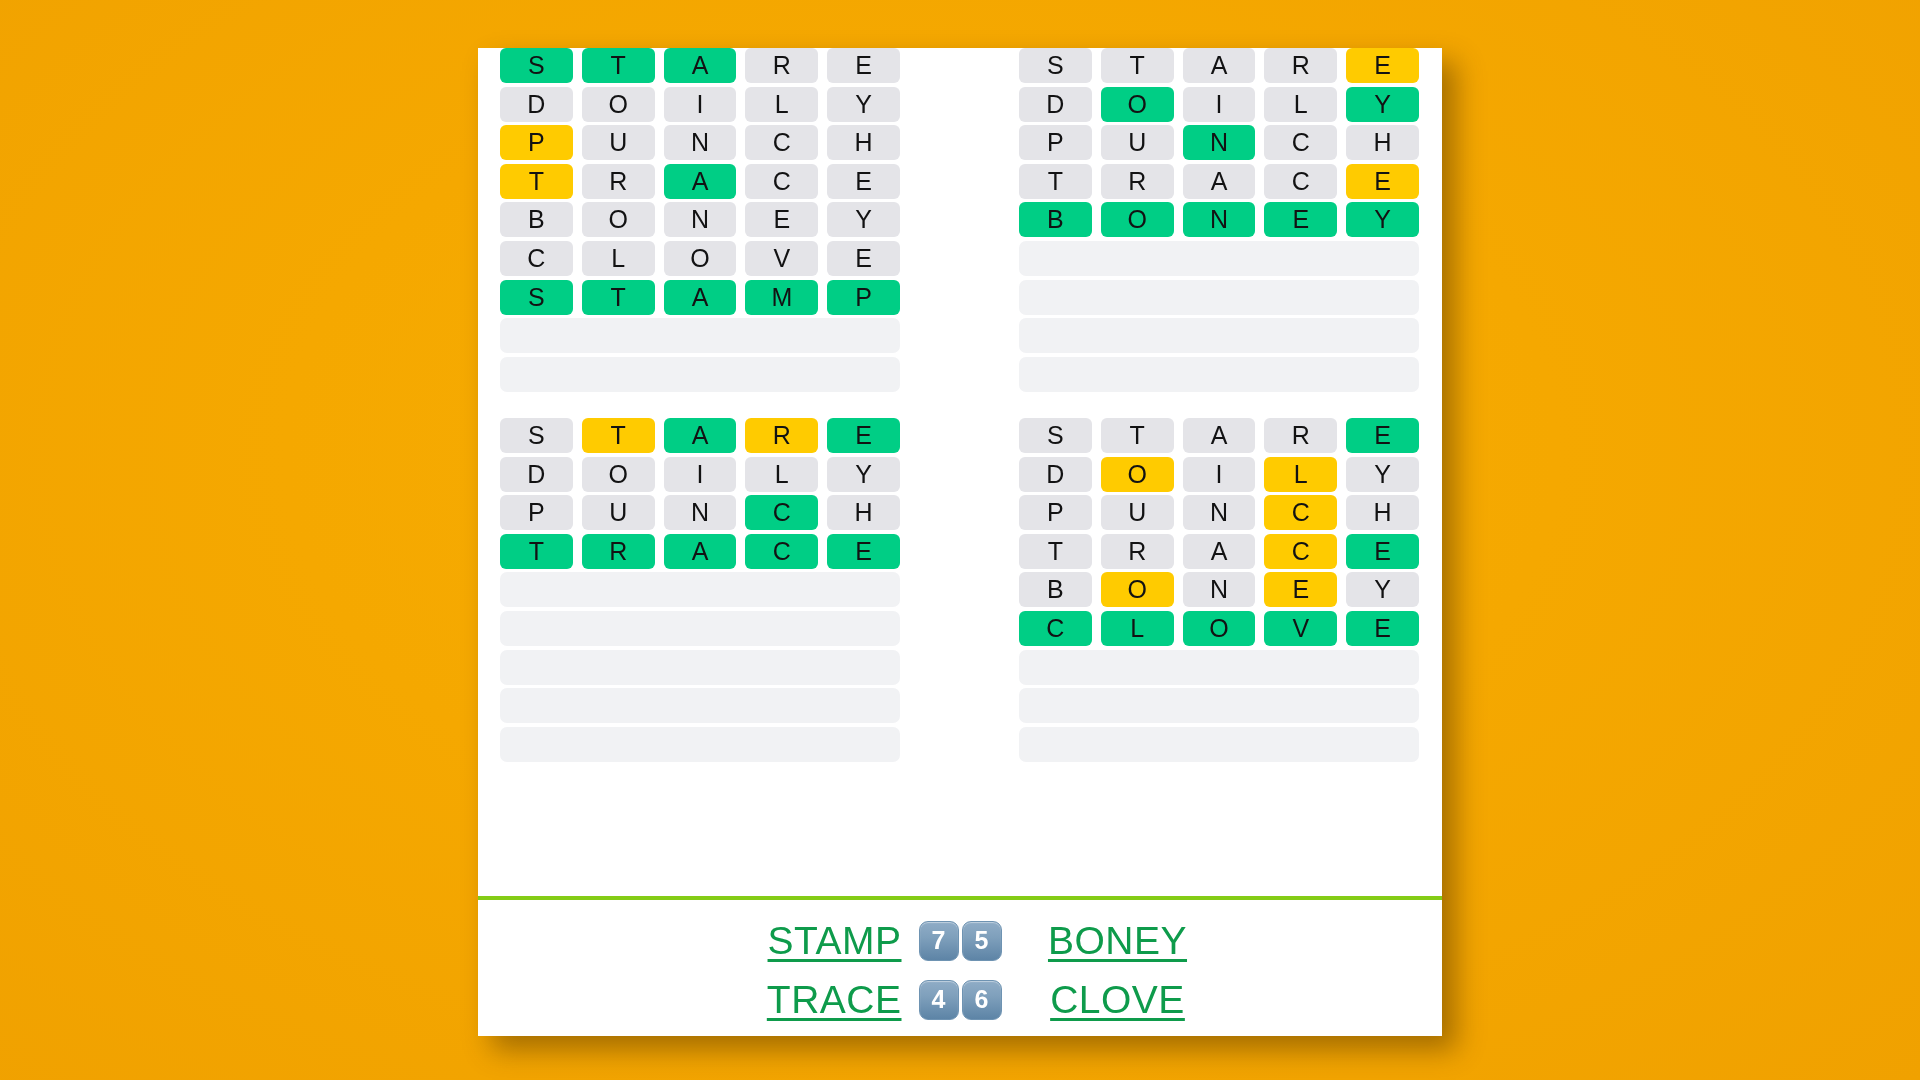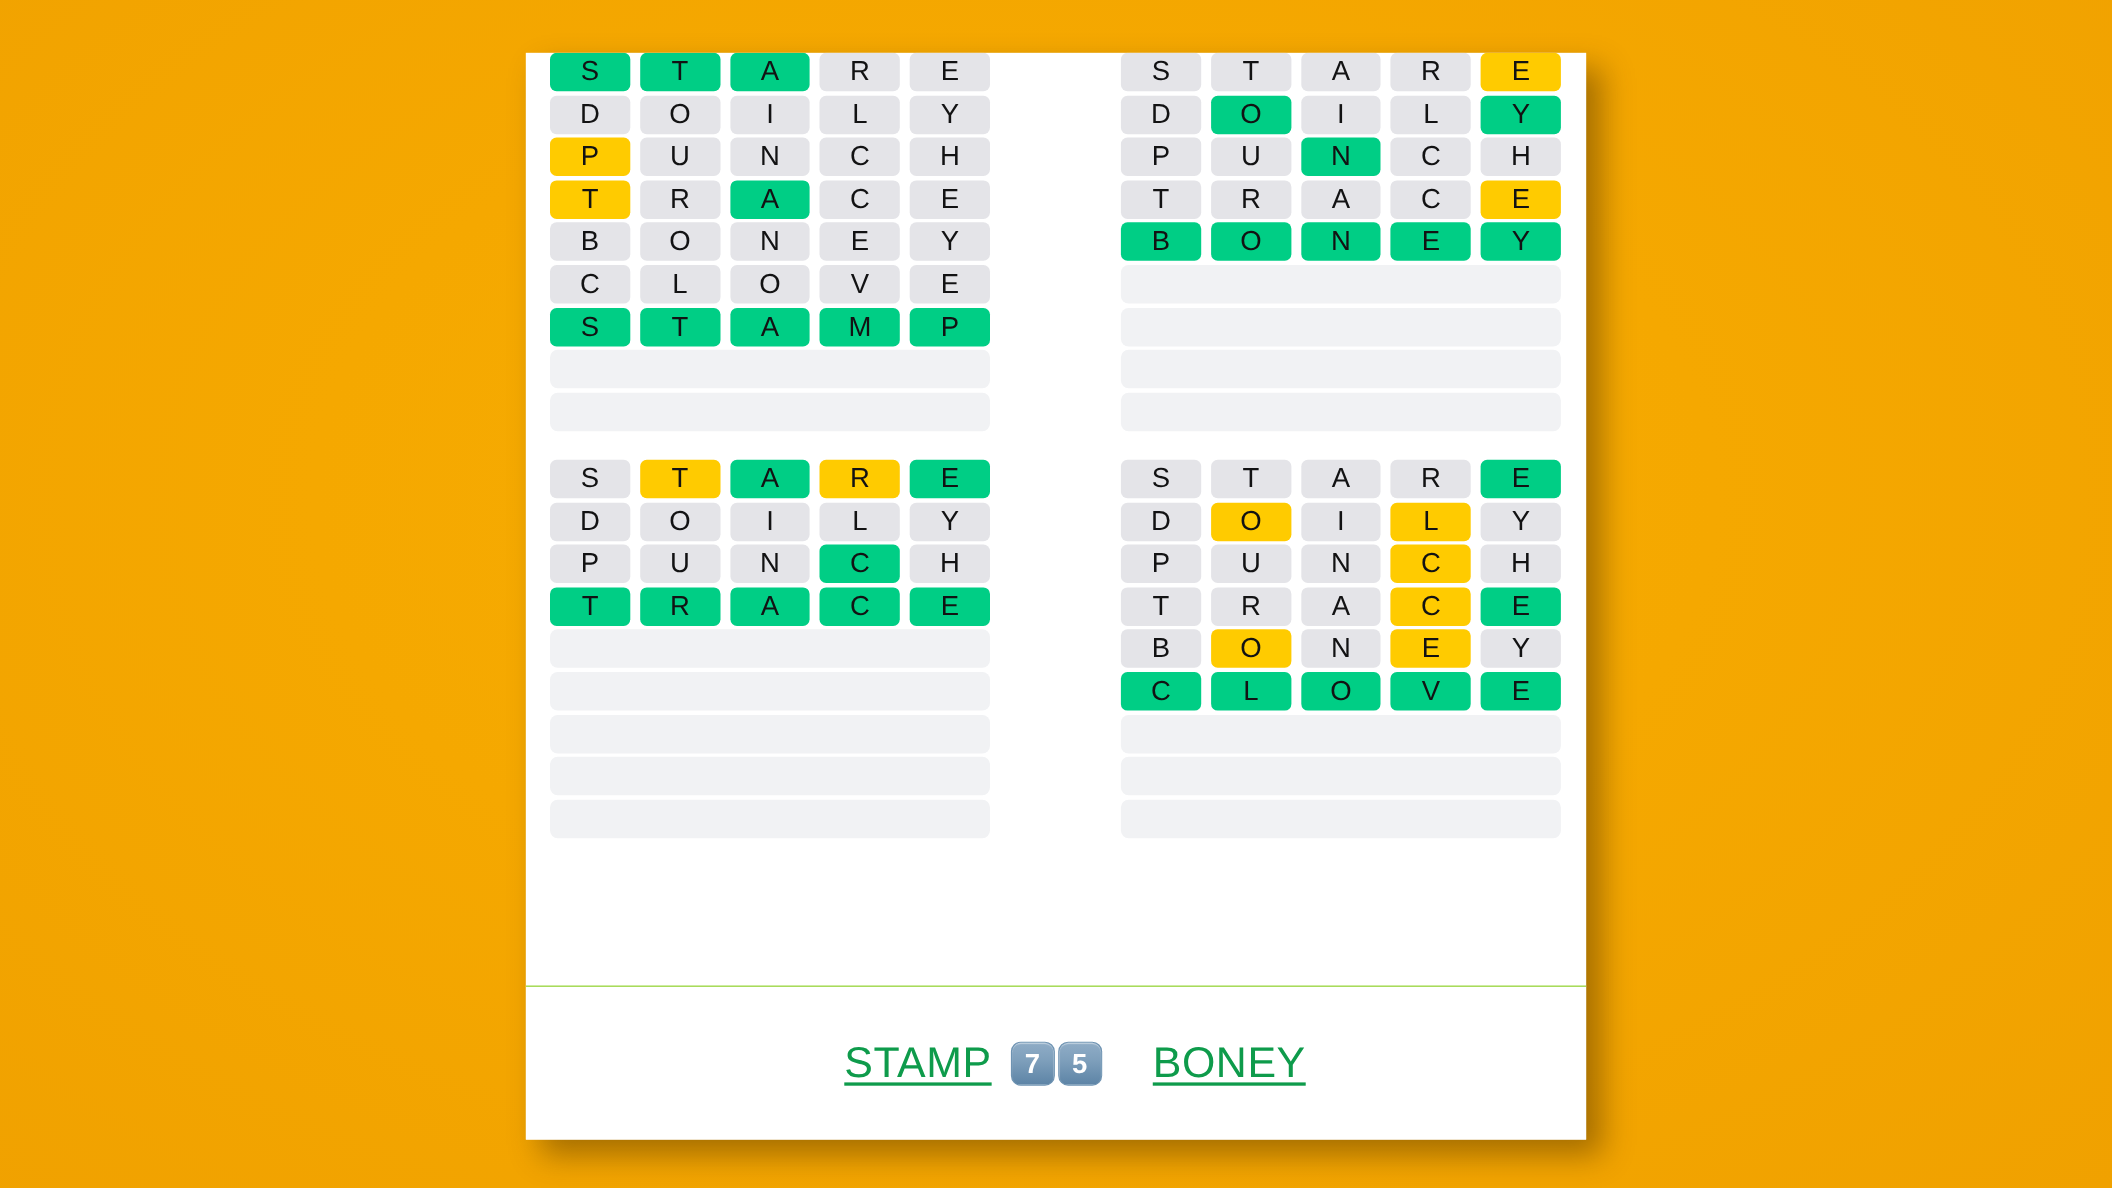--- a/index.html
+++ b/index.html
@@ -81,21 +81,21 @@
     height: 35px;
   }
 
   
   .summary {
     position: absolute;
     left: 0;
     top: 848px;
     width: 964px;
     height: 140px;
-    border-top: 1px solid #84cc16;
+    border-top: 4px solid #84cc16;
     display: flex;
     flex-direction: column;
     align-items: center;
     justify-content: center;
     gap: 5px;
     background: #FFFFFF;
   }
   .sum-row {
     display: flex;
     align-items: center;
@@ -332,17 +332,25 @@
 
       <div class="sum-row">
         <span class="sum-word left">STAMP</span>
         <span class="badges">
           <span class="badge">7</span>
           <span class="badge">5</span>
         </span>
         <span class="sum-word right">BONEY</span>
       </div>
 
+      <div class="sum-row">
+        <span class="sum-word left">TRACE</span>
+        <span class="badges">
+          <span class="badge">4</span>
+          <span class="badge">6</span>
+        </span>
+        <span class="sum-word right">CLOVE</span>
+      </div>
 
     </div>
 
   </div>
 </div>
 
 </body></html>

